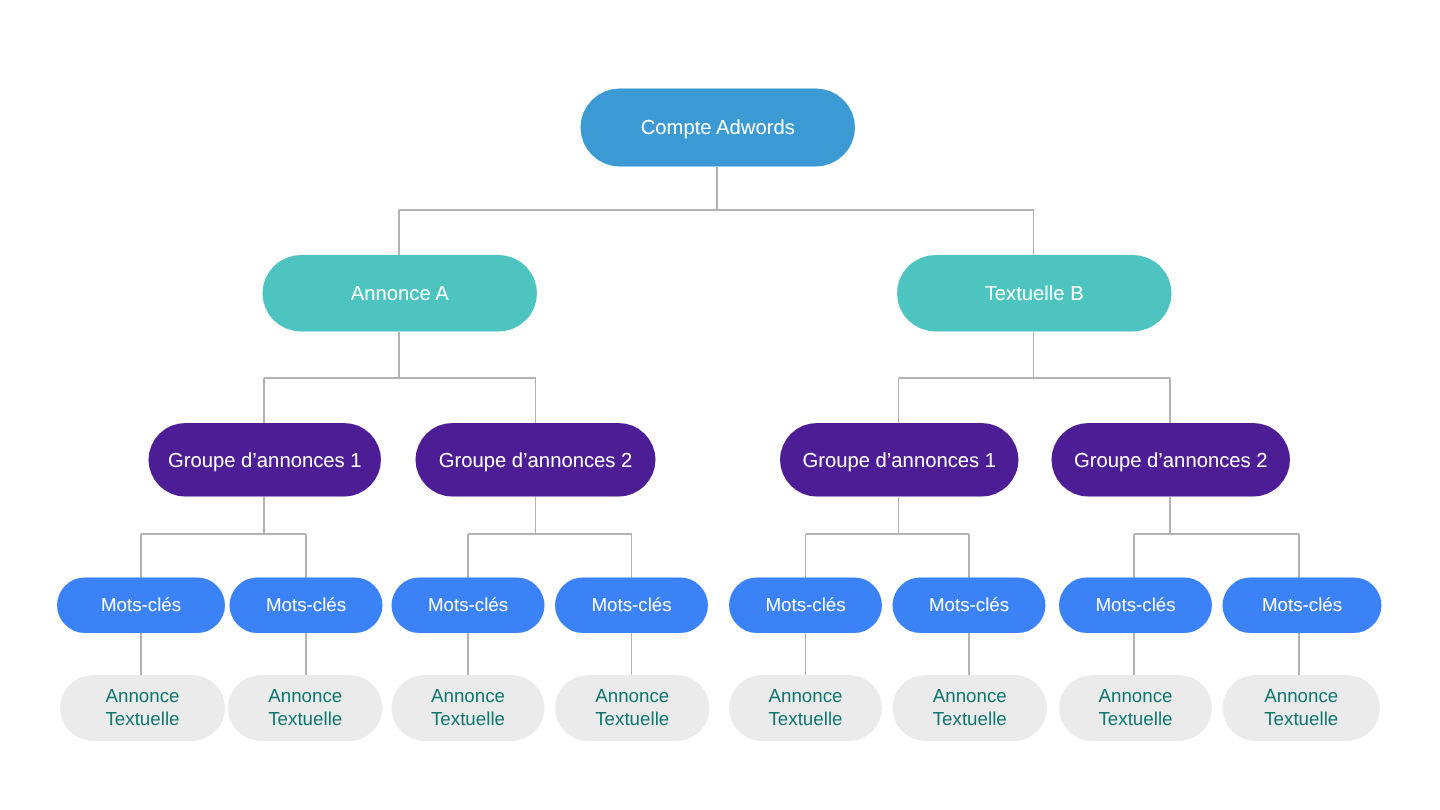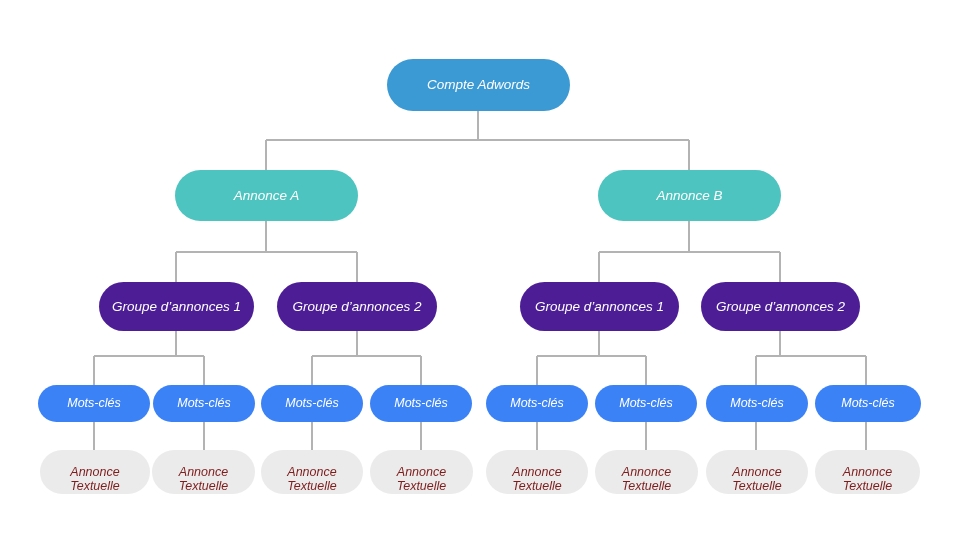--- a/index.html
+++ b/index.html
@@ -29,21 +29,20 @@
   .node {
     position: absolute;
     box-sizing: border-box;
     display: flex;
     align-items: center;
     justify-content: center;
     text-align: center;
     color: #ffffff;
     line-height: 1.18;
     z-index: 2;
-    font-style: italic;
     -webkit-font-smoothing: antialiased;
   }
   .node-root {
     background: #3b99d4;
     border-radius: 26px;
     font-size: 13.5px;
   }
   .node-campaign {
     background: #4dc4bf;
     border-radius: 26px;
@@ -54,24 +53,23 @@
     border-radius: 25px;
     font-size: 13.5px;
   }
   .node-keyword {
     background: #3b82f6;
     border-radius: 19px;
     font-size: 12.5px;
   }
   .node-ad {
     background: #ebebeb;
-    color: #7f1d1d;
+    color: #0f766e;
     border-radius: 22px;
     font-size: 12.5px;
-    align-items: flex-end;
   }
   .node-label {
     display: block;
     padding: 0 8px;
   }
   .node-label .l2 { display: block; }
 </style>
 </head>
 <body>
 
@@ -99,21 +97,21 @@
   </svg>
 
   <div class="node node-root" style="left:387px; top:59px; width:183px; height:52px;">
     <span class="node-label">Compte Adwords</span>
   </div>
 
   <div class="node node-campaign" style="left:175px; top:170px; width:183px; height:51px;">
     <span class="node-label">Annonce A</span>
   </div>
   <div class="node node-campaign" style="left:598px; top:170px; width:183px; height:51px;">
-    <span class="node-label">Annonce B</span>
+    <span class="node-label">Textuelle B</span>
   </div>
 
   <div class="node node-adgroup" style="left:99px; top:282px; width:155px; height:49px;">
     <span class="node-label">Groupe d’annonces 1</span>
   </div>
   <div class="node node-adgroup" style="left:277px; top:282px; width:160px; height:49px;">
     <span class="node-label">Groupe d’annonces 2</span>
   </div>
   <div class="node node-adgroup" style="left:520px; top:282px; width:159px; height:49px;">
     <span class="node-label">Groupe d’annonces 1</span>

